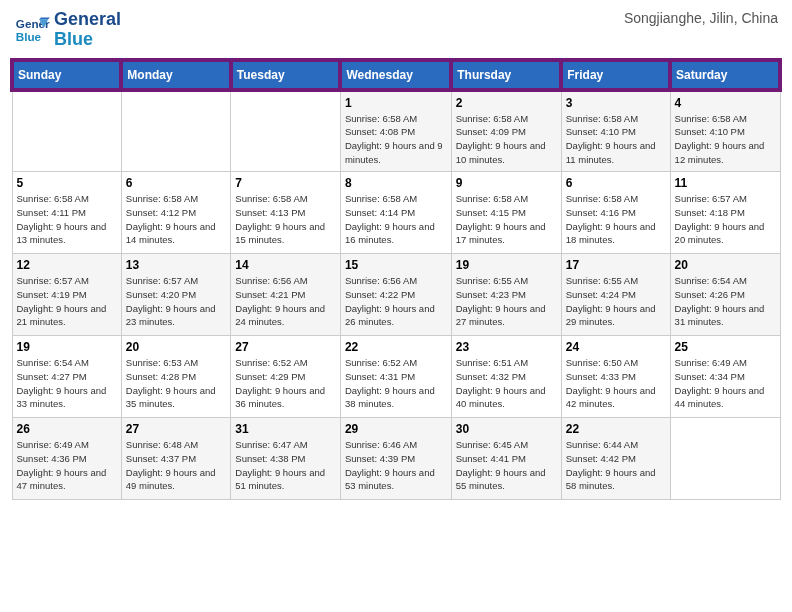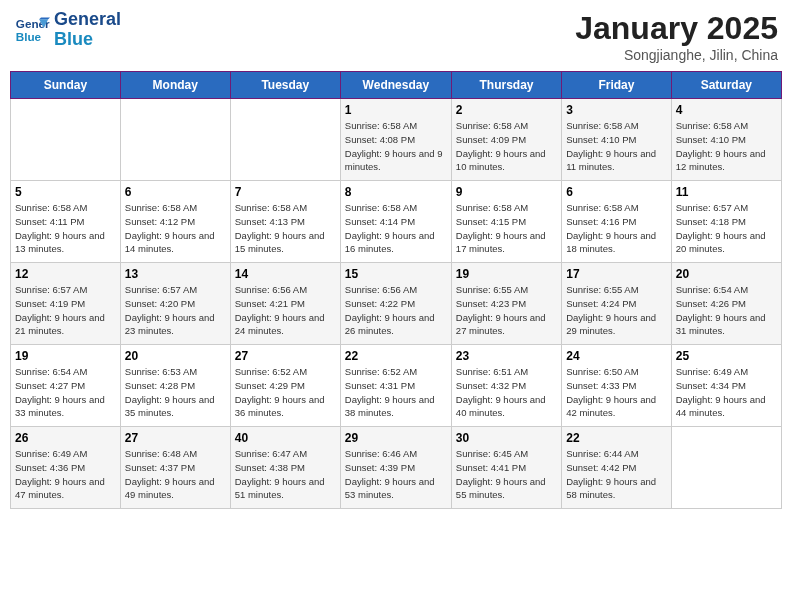--- a/index.html
+++ b/index.html
@@ -46,24 +46,24 @@
     }
     table {
       width: 100%;
       border-collapse: collapse;
       font-size: 10.5px;
     }
     thead tr th {
       background-color: #2a6bbf;
       color: #fff;
       padding: 6px 4px;
-      text-align: center;
+      text-align: left;
       font-size: 12px;
       font-weight: bold;
-      border: 1px solid #701a75;
+      border: 4px solid #701a75;
     }
     tbody tr td {
       border: 1px solid #ccc;
       vertical-align: top;
       padding: 4px;
       width: 113px;
       height: 82px;
       background: #fff;
     }
     tbody tr:nth-child(odd) td {
@@ -96,21 +96,20 @@
       <text x="2" y="32" font-size="13" font-weight="bold" fill="#1a8abf">Blue</text>
       <polygon points="28,8 38,8 33,18" fill="#4a9ad4"></polygon>
       <polygon points="30,6 40,6 38,8 28,8" fill="#2a6bbf"></polygon>
     </svg>
     <div style="display:flex; flex-direction:column;">
       <span class="logo-text">General</span>
       <span class="logo-text" style="color:#1a8abf;">Blue</span>
     </div>
   </div>
   <div class="title-block">
-    <div class="month-title">January 2025</div>
     <div class="subtitle">Songjianghe, Jilin, China</div>
   </div>
 </div>
 
 <table>
   <thead>
     <tr id="header-row">
         <th>Sunday</th>
         <th>Monday</th>
         <th>Tuesday</th>
@@ -235,21 +234,21 @@
       <tr>
         <td>
           <div class="day-num">26</div>
           <div class="day-detail">Sunrise: 6:49 AM<br>Sunset: 4:36 PM<br>Daylight: 9 hours and 47 minutes.</div>
         </td>
         <td>
           <div class="day-num">27</div>
           <div class="day-detail">Sunrise: 6:48 AM<br>Sunset: 4:37 PM<br>Daylight: 9 hours and 49 minutes.</div>
         </td>
         <td>
-          <div class="day-num">40</div>
+          <div class="day-num">31</div>
           <div class="day-detail">Sunrise: 6:47 AM<br>Sunset: 4:38 PM<br>Daylight: 9 hours and 51 minutes.</div>
         </td>
         <td>
           <div class="day-num">29</div>
           <div class="day-detail">Sunrise: 6:46 AM<br>Sunset: 4:39 PM<br>Daylight: 9 hours and 53 minutes.</div>
         </td>
         <td>
           <div class="day-num">30</div>
           <div class="day-detail">Sunrise: 6:45 AM<br>Sunset: 4:41 PM<br>Daylight: 9 hours and 55 minutes.</div>
         </td>

